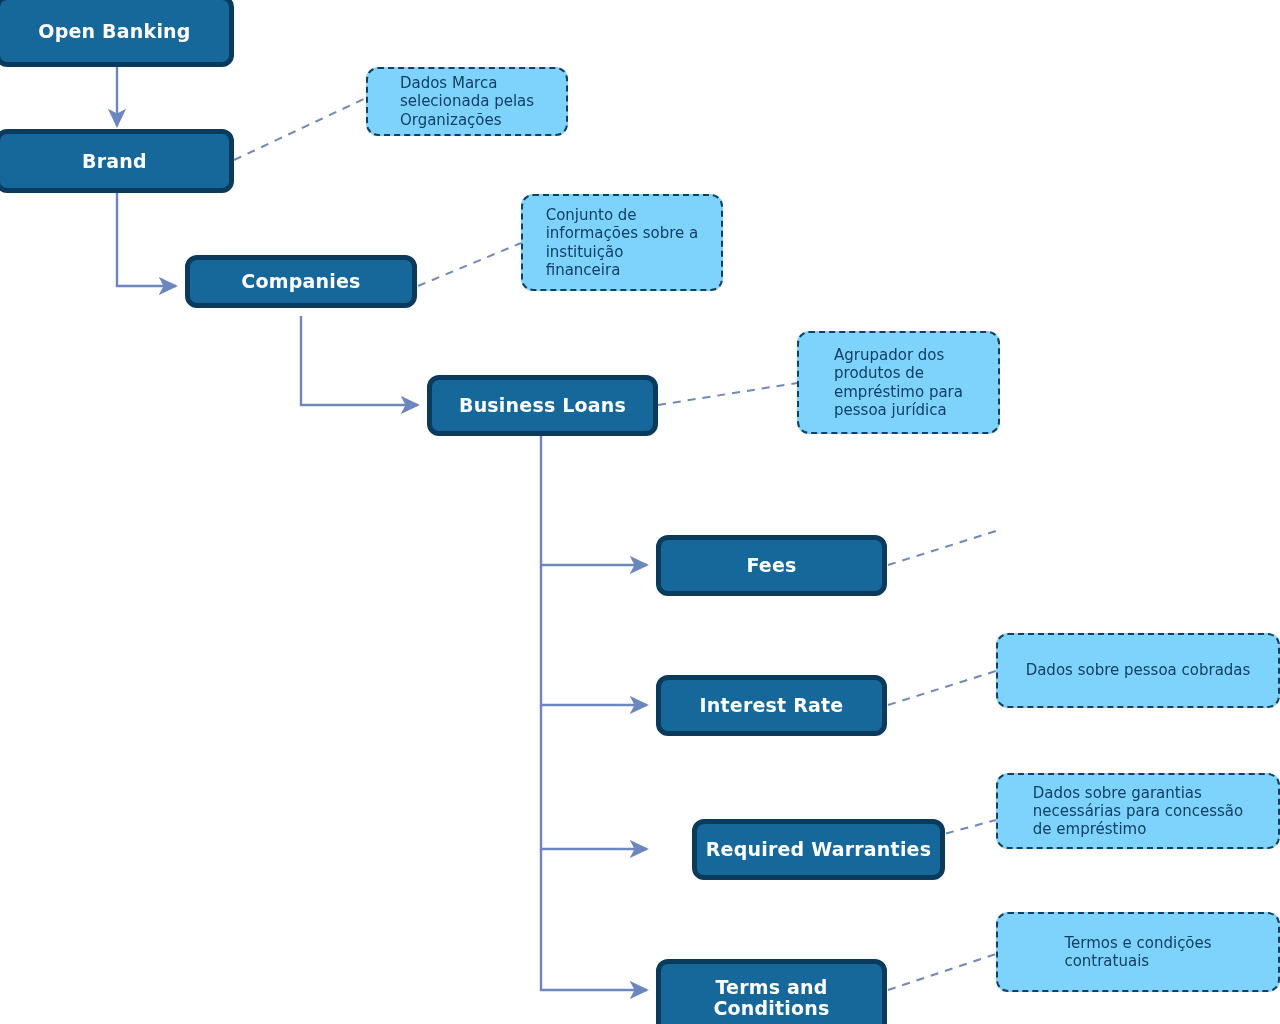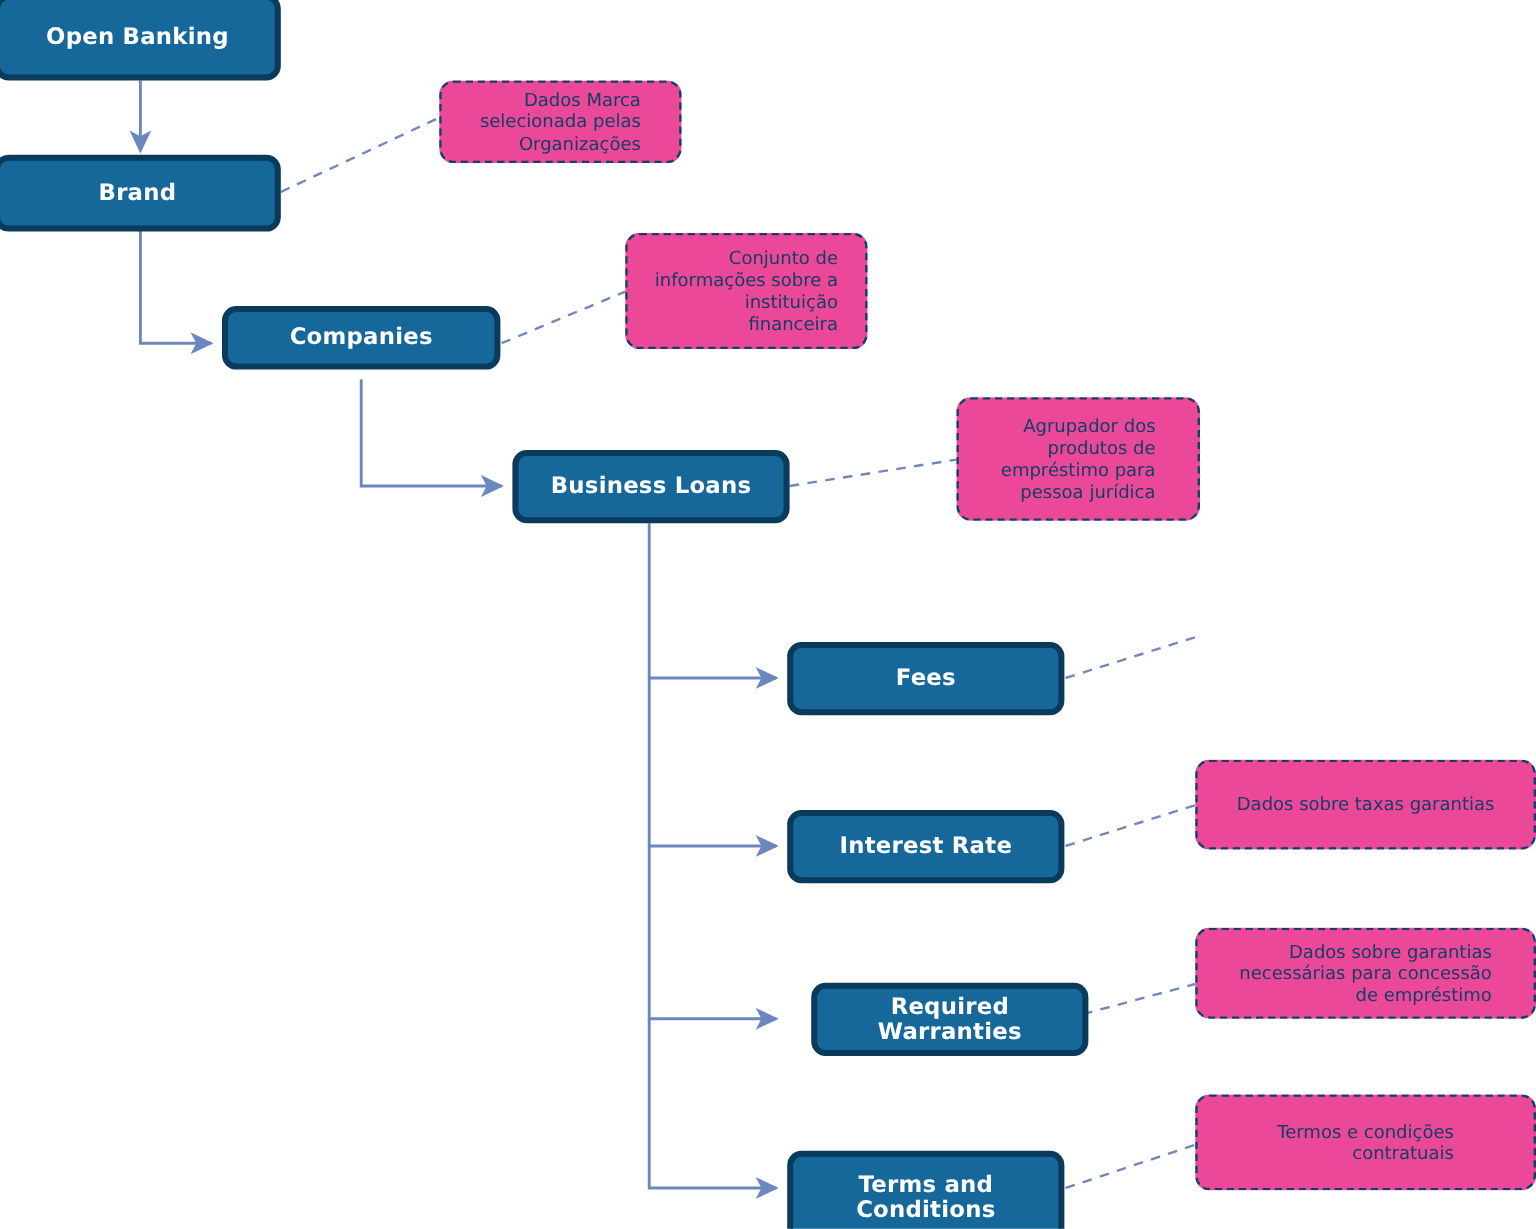--- a/index.html
+++ b/index.html
@@ -45,30 +45,30 @@
     text-align: center;
     line-height: 1.1;
     z-index: 3;
   }
   .node.tight {
     font-size: 19px;
   }
   .note {
     position: absolute;
     box-sizing: border-box;
-    background: #ec4899;
+    background: #7dd3fc;
     border: 2px dashed #123F63;
     border-radius: 12px;
     display: flex;
     align-items: center;
     justify-content: center;
     color: #123F63;
     font-size: 15px;
     line-height: 1.22;
-    text-align: right;
+    text-align: left;
     padding: 4px 8px;
     z-index: 2;
   }
   .note-text {
     display: block;
     white-space: pre-line;
   }
 </style>
 </head>
 <body>
@@ -119,21 +119,21 @@
   </div>
 
   <div class="node" style="left:656px; top:675px; width:231px; height:61px;">
     <span>Interest Rate</span>
   </div>
 
   <div class="node" style="left:656px; top:535px; width:231px; height:61px;">
     <span>Fees</span>
   </div>
 
-  <div class="node tight" style="left:676px; top:819px; width:231px; height:61px;">
+  <div class="node tight" style="left:692px; top:819px; width:253px; height:61px;">
     <span>Required Warranties</span>
   </div>
 
   <div class="node tight" style="left:656px; top:959px; width:231px; height:77px;">
     <span>Terms and Conditions</span>
   </div>
 
   <div class="note" style="left:366px; top:67px; width:202px; height:69px;">
     <span class="note-text">Dados Marca
 selecionada pelas
@@ -149,21 +149,21 @@
 
   <div class="note" style="left:797px; top:331px; width:203px; height:103px;">
     <span class="note-text">Agrupador dos
 produtos de
 empréstimo para
 pessoa jurídica</span>
   </div>
 
 
   <div class="note" style="left:996px; top:633px; width:284px; height:75px;">
-    <span class="note-text">Dados sobre taxas garantias</span>
+    <span class="note-text">Dados sobre pessoa cobradas</span>
   </div>
 
   <div class="note" style="left:996px; top:773px; width:284px; height:76px;">
     <span class="note-text">Dados sobre garantias
 necessárias para concessão
 de empréstimo</span>
   </div>
 
   <div class="note" style="left:996px; top:912px; width:284px; height:80px;">
     <span class="note-text">Termos e condições

